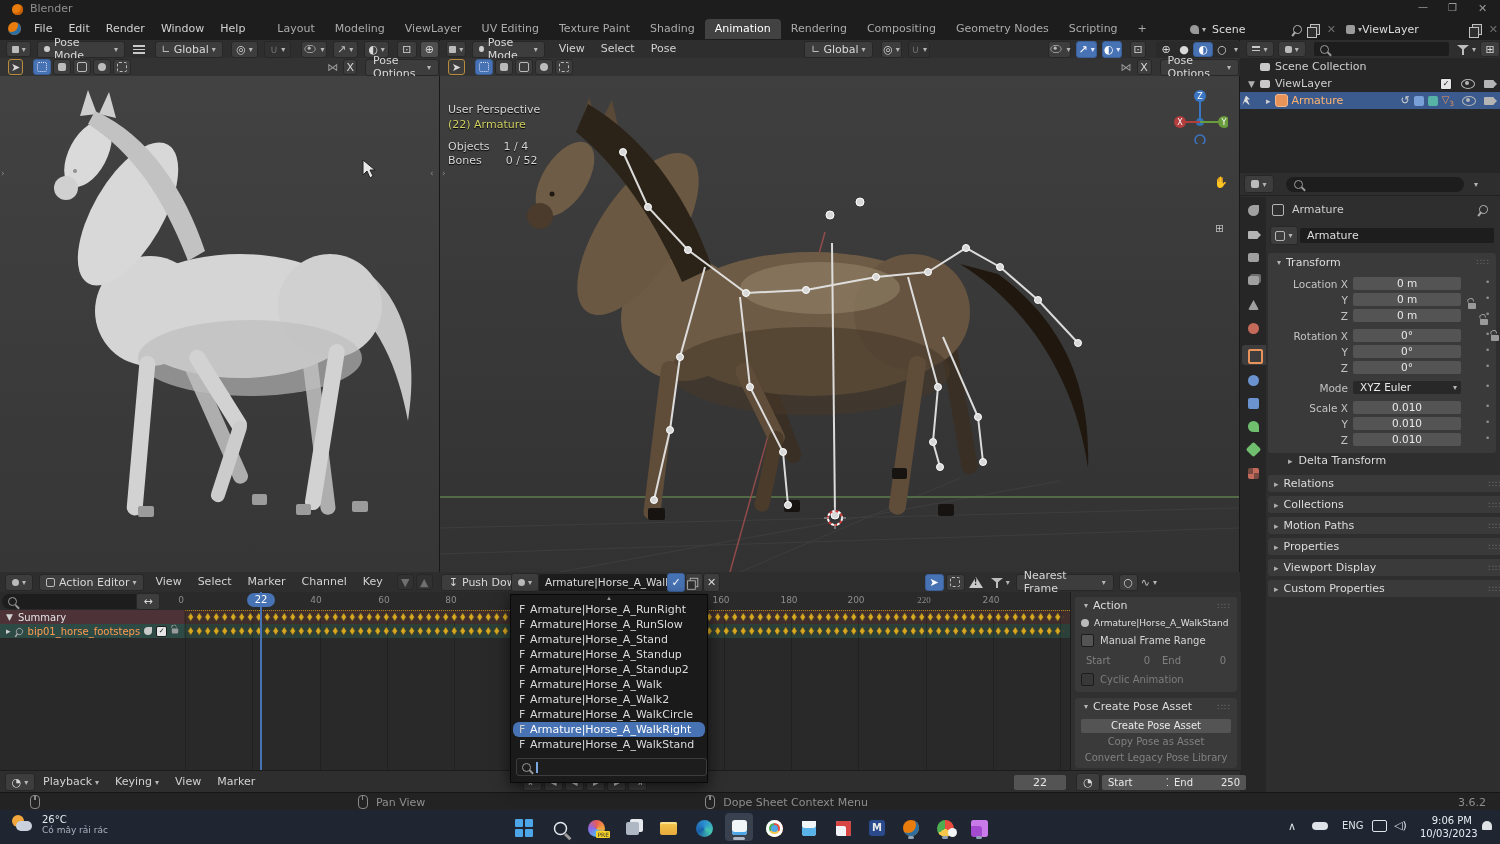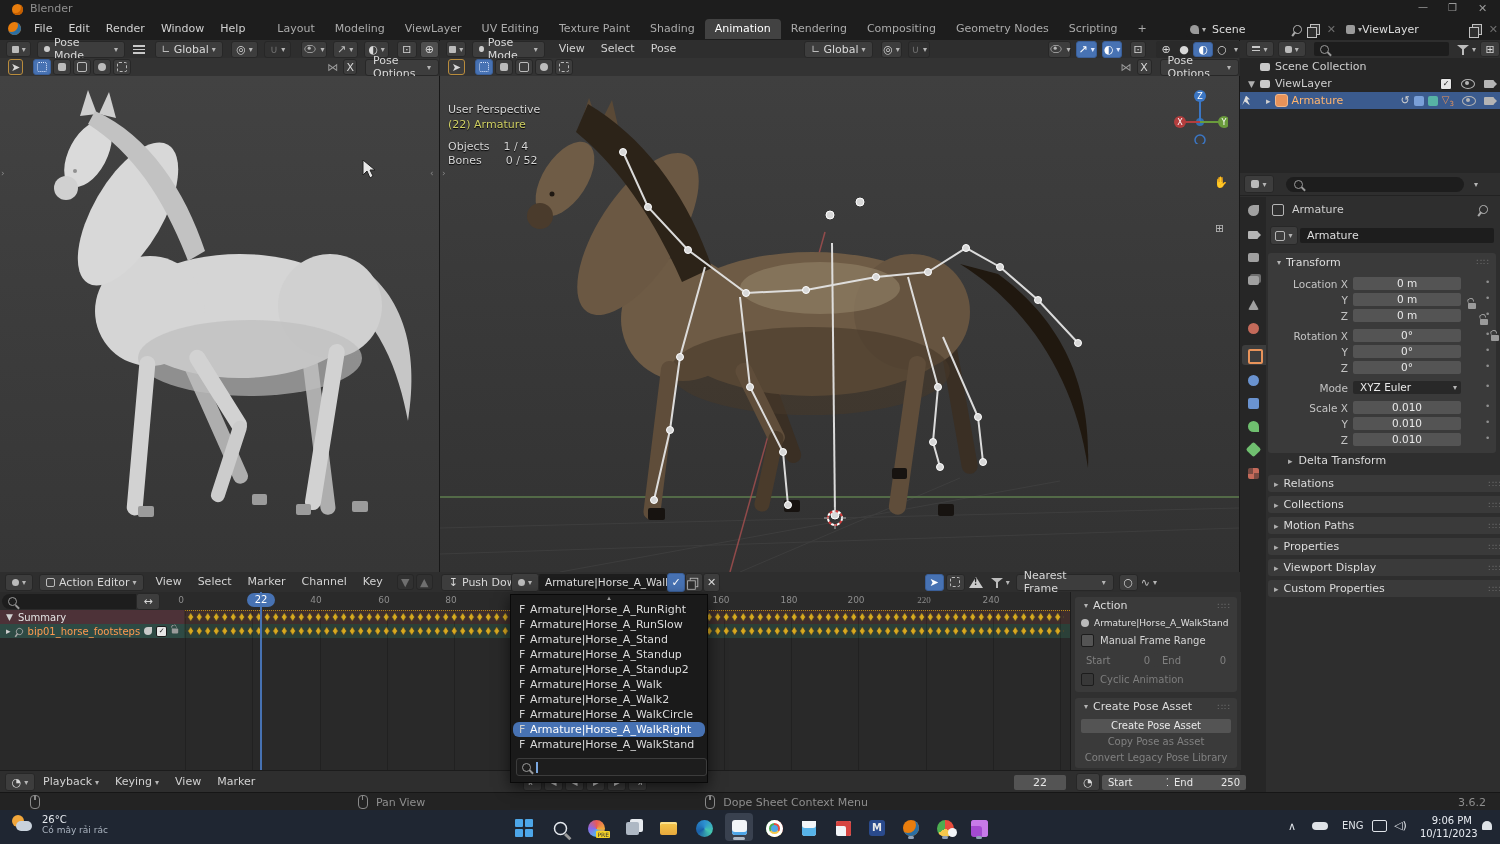--- a/index.html
+++ b/index.html
@@ -885,18 +885,18 @@
         <span class="tdot"></span>
       </span>
 
     <span class="ab" style="left:1288px;top:10px;color:#dfe3e8;">∧</span>
     <span class="ab" style="left:1312px;top:12px;width:16px;height:8px;border-radius:5px;background:#dfe3e8;"></span>
     <span class="ab small" style="left:1342px;top:10px;color:#dfe3e8;">ENG</span>
     <span class="ab" style="left:1372px;top:10px;width:13px;height:10px;border:1.5px solid #dfe3e8;border-radius:2px;"></span>
     <span class="ab" style="left:1394px;top:9px;color:#dfe3e8;">◁)</span>
     <span class="ab" style="left:1420px;top:4px;text-align:right;width:52px;color:#e8ecf2;font-size:10px;line-height:13px;">
       <div>9:06 PM</div>
-      <div>10/11/2023</div>
+      <div>10/03/2023</div>
     </span>
     <span class="ab" style="left:1482px;top:11px;width:10px;height:9px;background:#dfe3e8;border-radius:5px 5px 1px 1px;"></span>
   </div>
 
 </div>
 
 </body></html>

